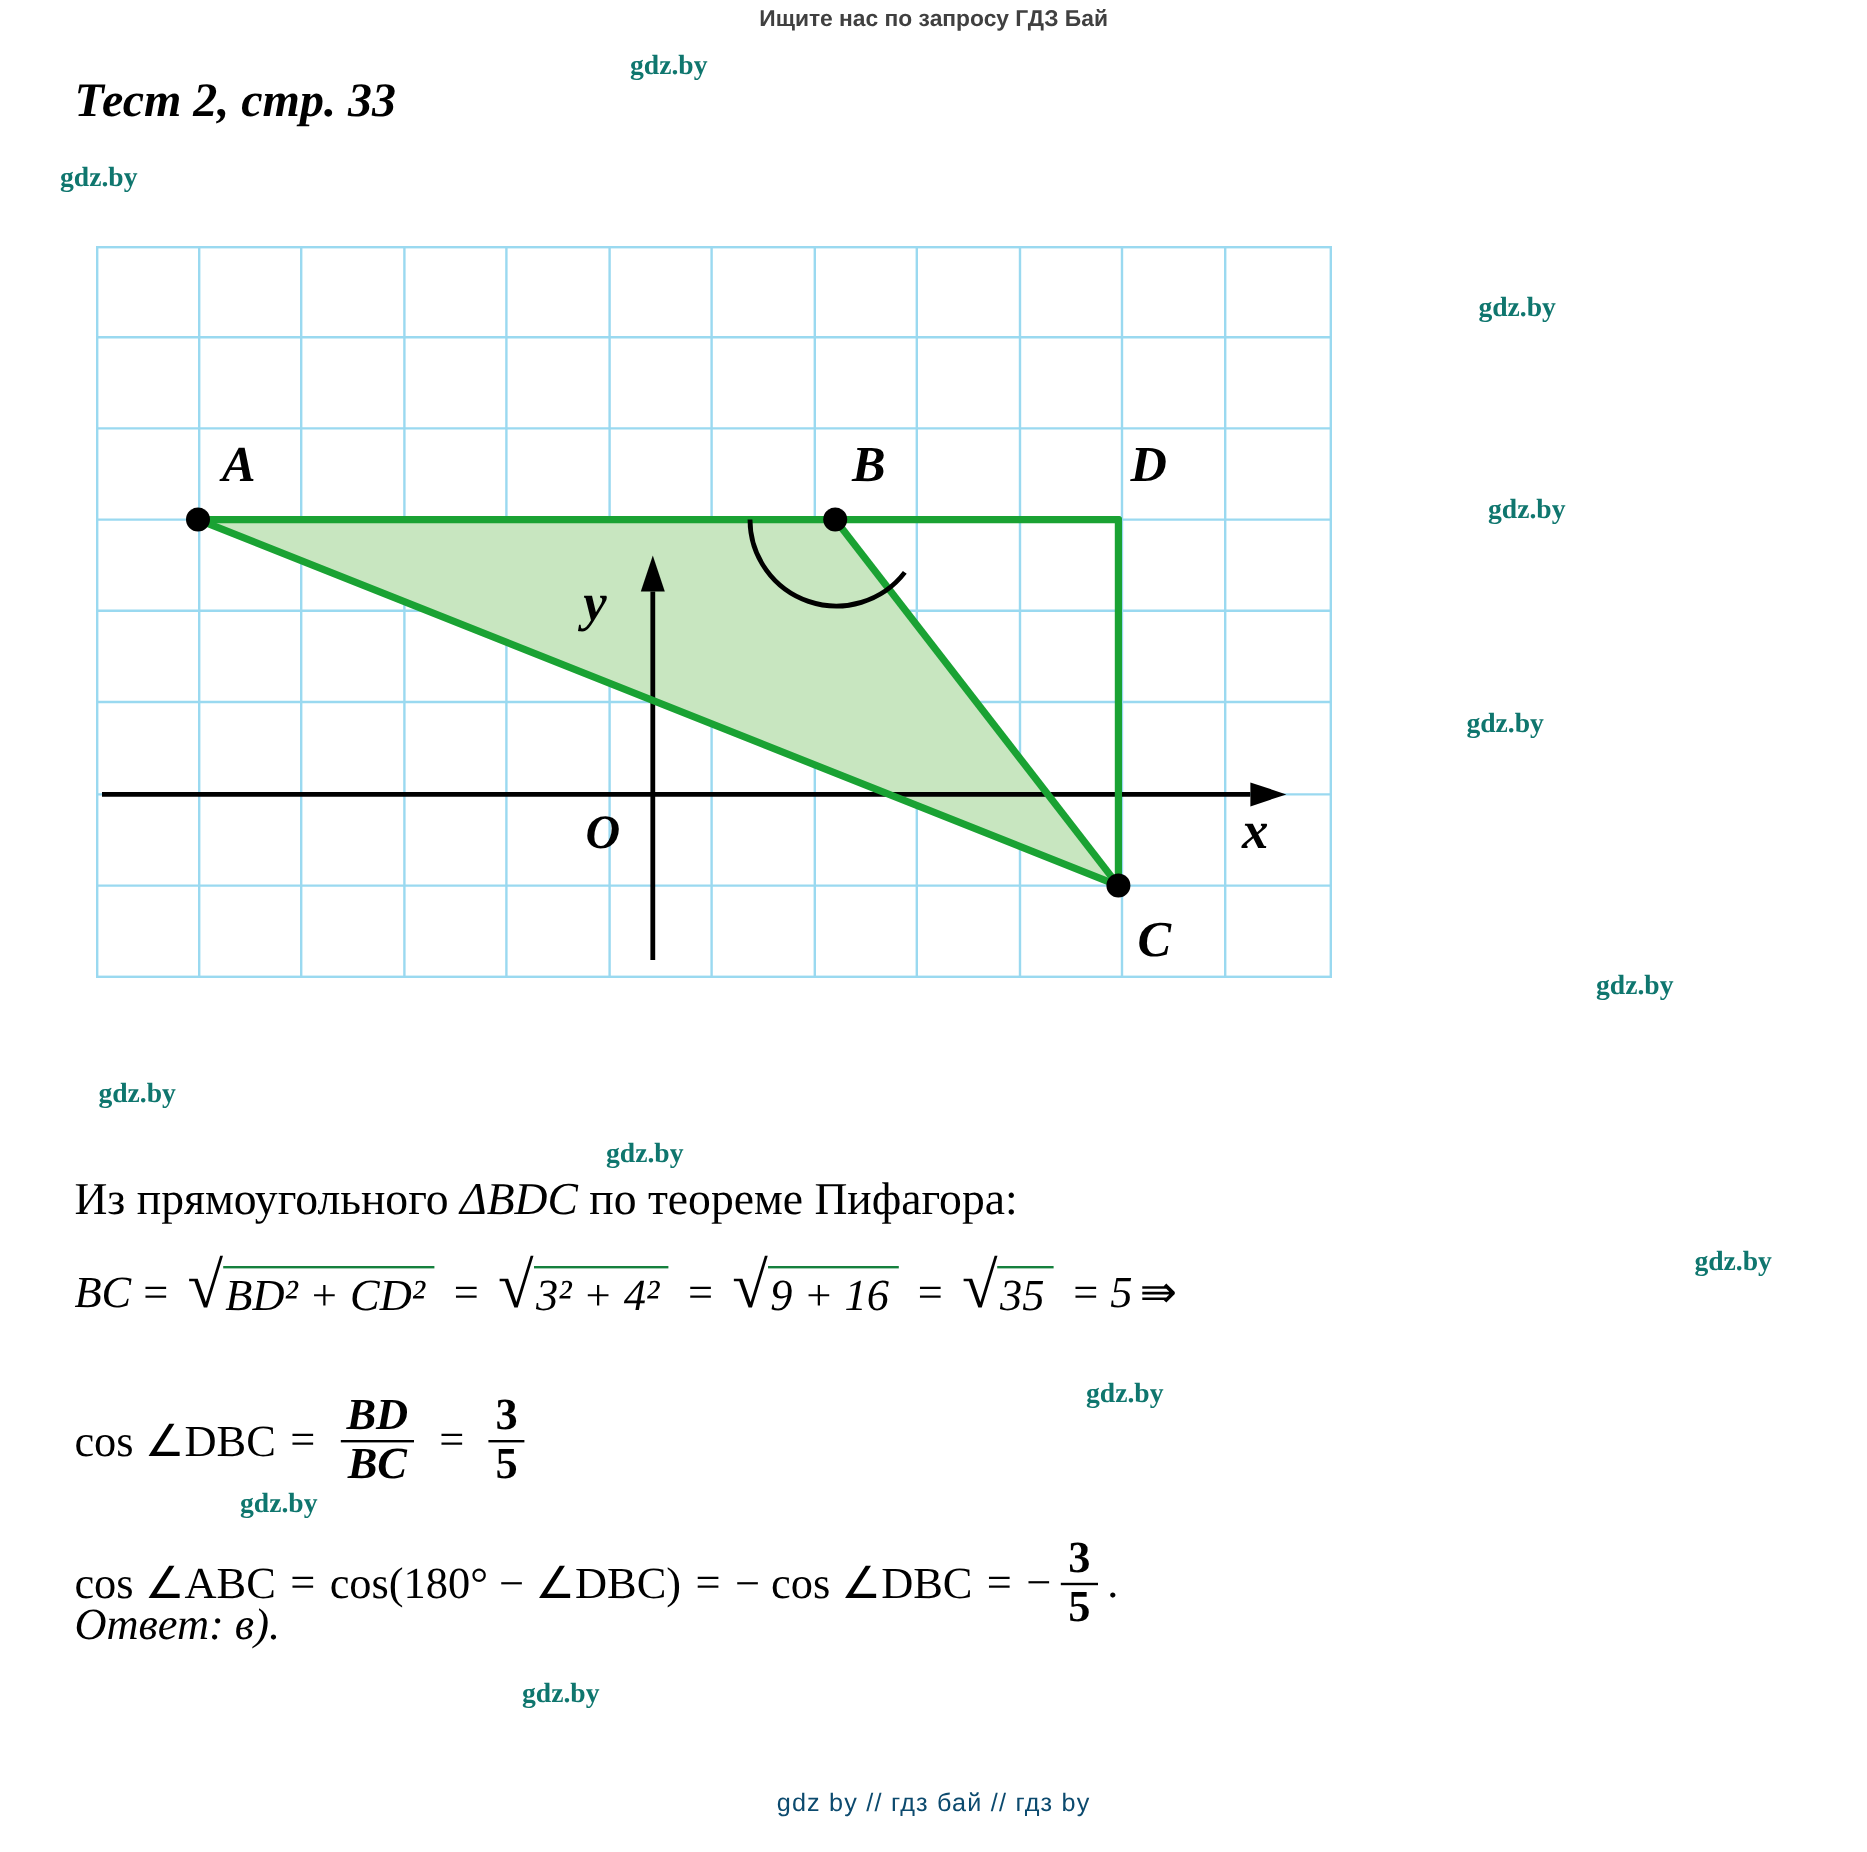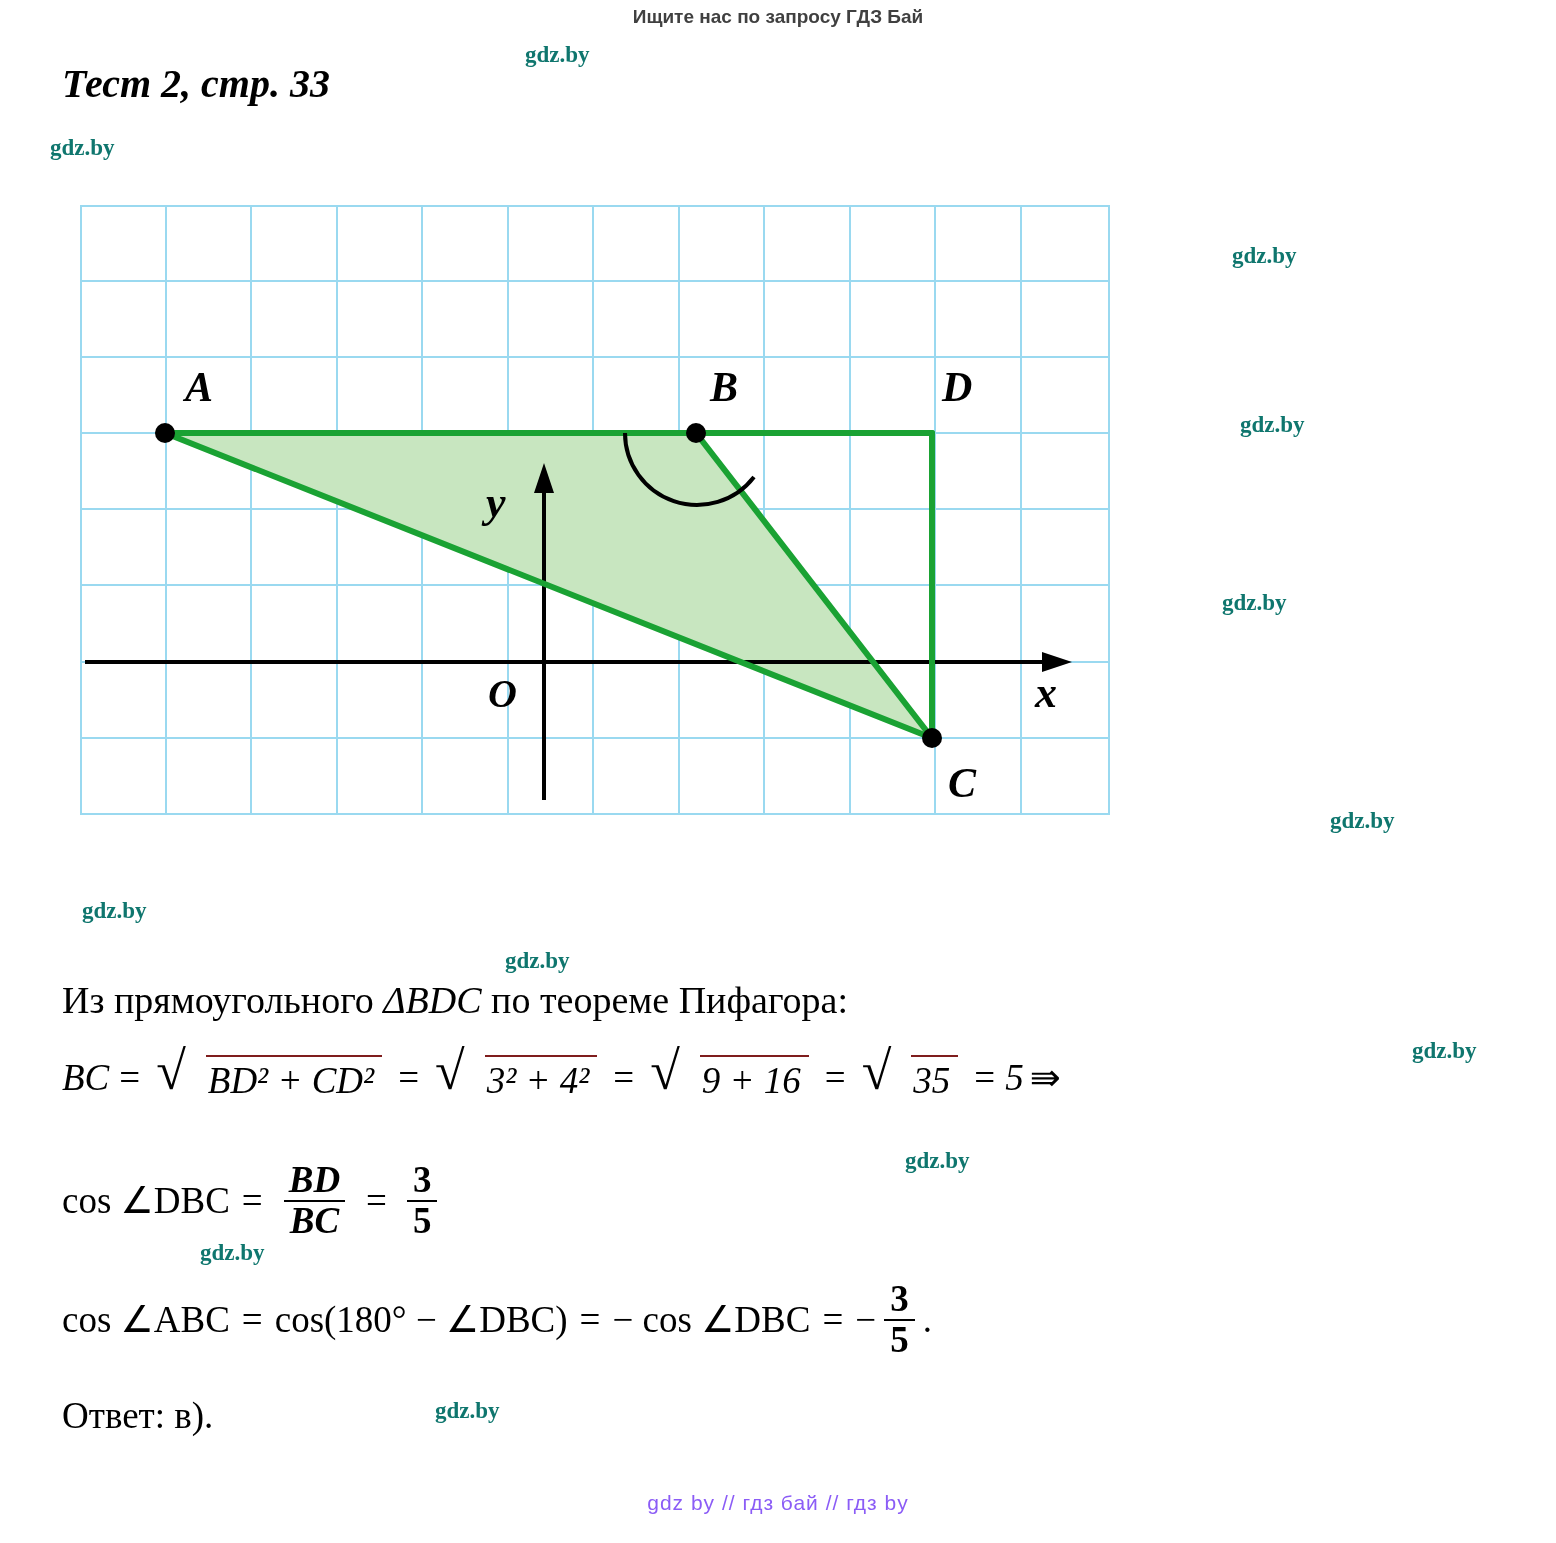--- a/index.html
+++ b/index.html
@@ -52,21 +52,21 @@
   }
   .math-block {
     position: absolute;
     left: 62px;
     font-family: "Liberation Serif", serif;
   }
   .line1 { top: 978px; font-size: 38px; }
   .line2 { top: 1052px; font-size: 37px; }
   .line3 { top: 1145px; font-size: 37px; margin-top: 16px; }
   .line4 { top: 1280px; font-size: 37px; }
-  .line5 { top: 1394px; font-size: 37px; }
+  .line5 { top: 1333px; font-size: 37px; font-style: italic; }
 
   .eqrow {
     display: flex;
     align-items: center;
     white-space: nowrap;
   }
   .it { font-style: italic; }
   .frac {
     display: inline-flex;
     flex-direction: column;
@@ -82,35 +82,34 @@
     display: inline-flex;
     align-items: stretch;
     margin: 0 6px;
   }
   .rad .sign {
     font-size: 54px;
     line-height: 0.78;
     transform: translateY(-2px);
   }
   .rad .body {
-    border-top: 2px solid #7f1d1d;
+    border-top: 2px solid #15803d;
     padding: 2px 8px 0 2px;
     align-self: flex-start;
     margin-top: 3px;
-    margin-left: 20px;
   }
   .bottom-links {
     position: absolute;
     left: 0;
     bottom: 28px;
     width: 100%;
     text-align: center;
     font-family: "Liberation Sans", sans-serif;
     font-size: 21px;
-    color: #8b5cf6;
+    color: #0c4a6e;
     letter-spacing: 1px;
   }
 </style>
 </head>
 <body>
 
 <div class="top-banner">Ищите нас по запросу ГДЗ Бай</div>
 
 <div class="page-title">Тест 2, стр. 33</div>
 

